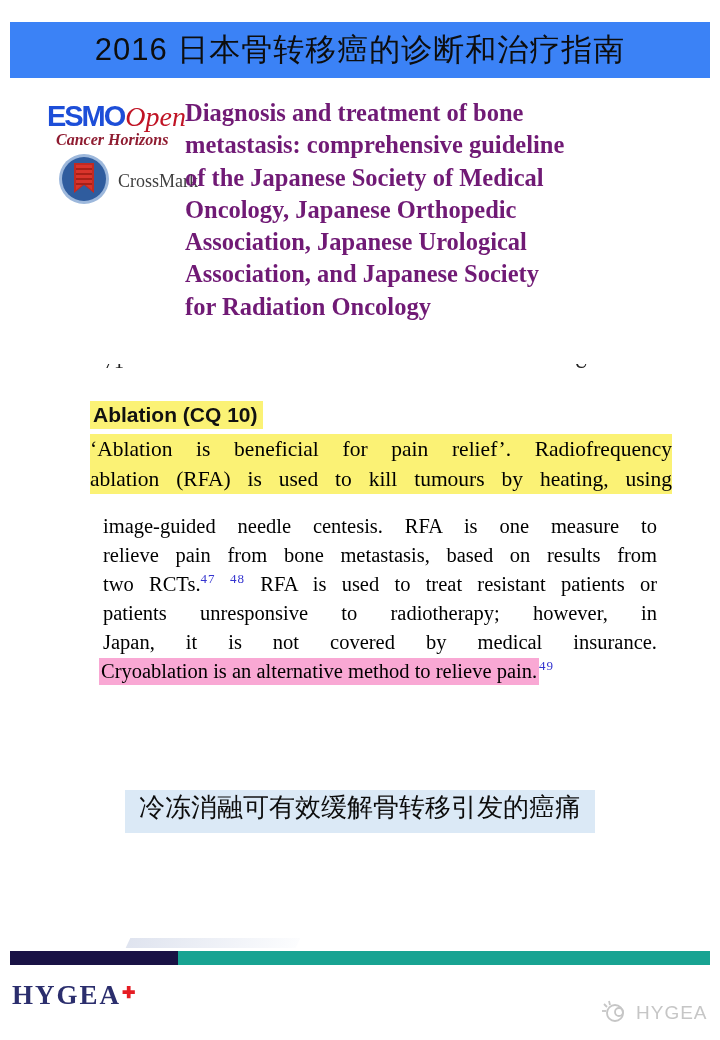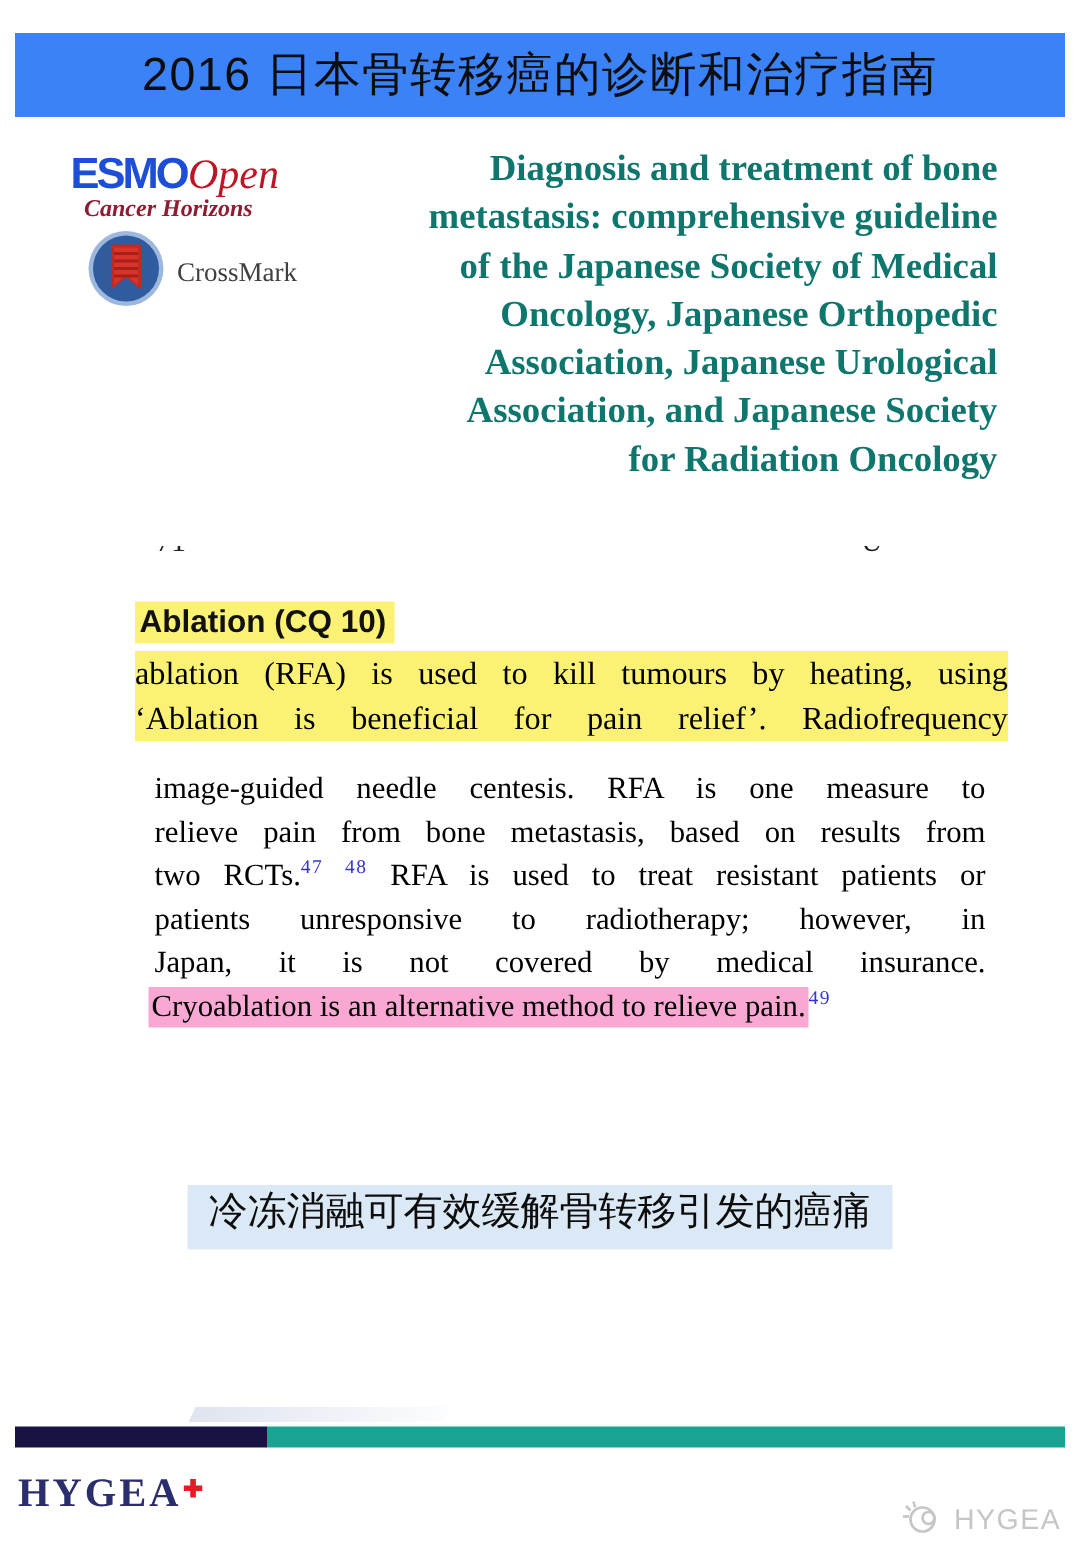--- a/index.html
+++ b/index.html
@@ -17,21 +17,21 @@
   .esmo-word{font-family:"Liberation Sans",sans-serif;font-weight:900;font-size:29px;
              color:#1d4ed8;letter-spacing:-2px;}
   .open-word{font-family:"Liberation Serif",serif;font-style:italic;font-size:28px;color:#c01425;margin-left:1px;}
   .esmo-tagline{font-family:"Liberation Serif",serif;font-style:italic;font-weight:bold;
                 font-size:16px;color:#8f1c31;margin-top:-2px;}
   .crossmark{position:absolute;left:58px;top:153px;display:flex;align-items:center;}
   .crossmark-label{font-family:"Liberation Serif",serif;font-size:18px;color:#3f3f3f;margin-left:8px;}
 
   .doc-title{position:absolute;left:185px;top:97px;width:480px;}
   .doc-title div{font-family:"Liberation Serif",serif;font-weight:bold;font-size:24.5px;
-                 line-height:32.3px;color:#0f766e;text-align:right;}
+                 line-height:32.3px;color:#701a75;}
 
   
   .fragment{position:absolute;height:9px;overflow:hidden;}
   .fragment span{position:relative;top:-14px;font-size:20px;font-family:"Liberation Serif",serif;color:#222;}
 
   
   .section-heading{position:absolute;left:90px;top:403px;}
   .section-heading span{font-family:"Liberation Sans",sans-serif;font-weight:bold;font-size:21px;
                         background:#fbf275;padding:2px 5px 3px 3px;color:#111;}
   .hl-para{position:absolute;left:90px;top:434px;width:582px;background:#fbf275;}
@@ -112,22 +112,22 @@
   </div>
   <div class="fragment" style="left:574px;top:364px;width:22px;">
     <span>U</span>
   </div>
 
   <div class="section-heading">
     <span>Ablation (CQ 10)</span>
   </div>
 
   <div class="hl-para">
+    <div class="jline">‘Ablation is beneficial for pain relief’. Radiofrequency</div>
     <div class="jline">ablation (RFA) is used to kill tumours by heating, using</div>
-    <div class="jline">‘Ablation is beneficial for pain relief’. Radiofrequency</div>
   </div>
 
   <div class="body-para">
     <div class="jline">image-guided needle centesis. RFA is one measure to</div>
     <div class="jline">relieve pain from bone metastasis, based on results from</div>
     <div class="jline"><span>two RCTs.</span><sup class="ref">47 48</sup><span> RFA is used to treat resistant patients or</span></div>
     <div class="jline">patients unresponsive to radiotherapy; however, in</div>
     <div class="jline">Japan, it is not covered by medical insurance.</div>
     <div class="plainline" style="margin-left:-4px;"><span class="cryo-hl">Cryoablation is an alternative method to relieve pain.</span><sup class="ref">49</sup></div>
   </div>

